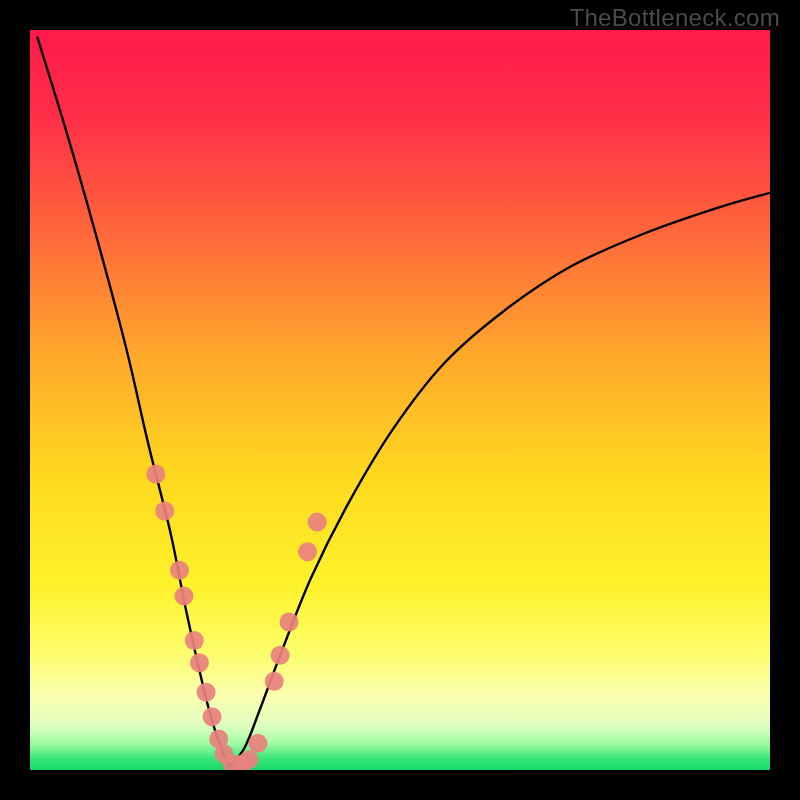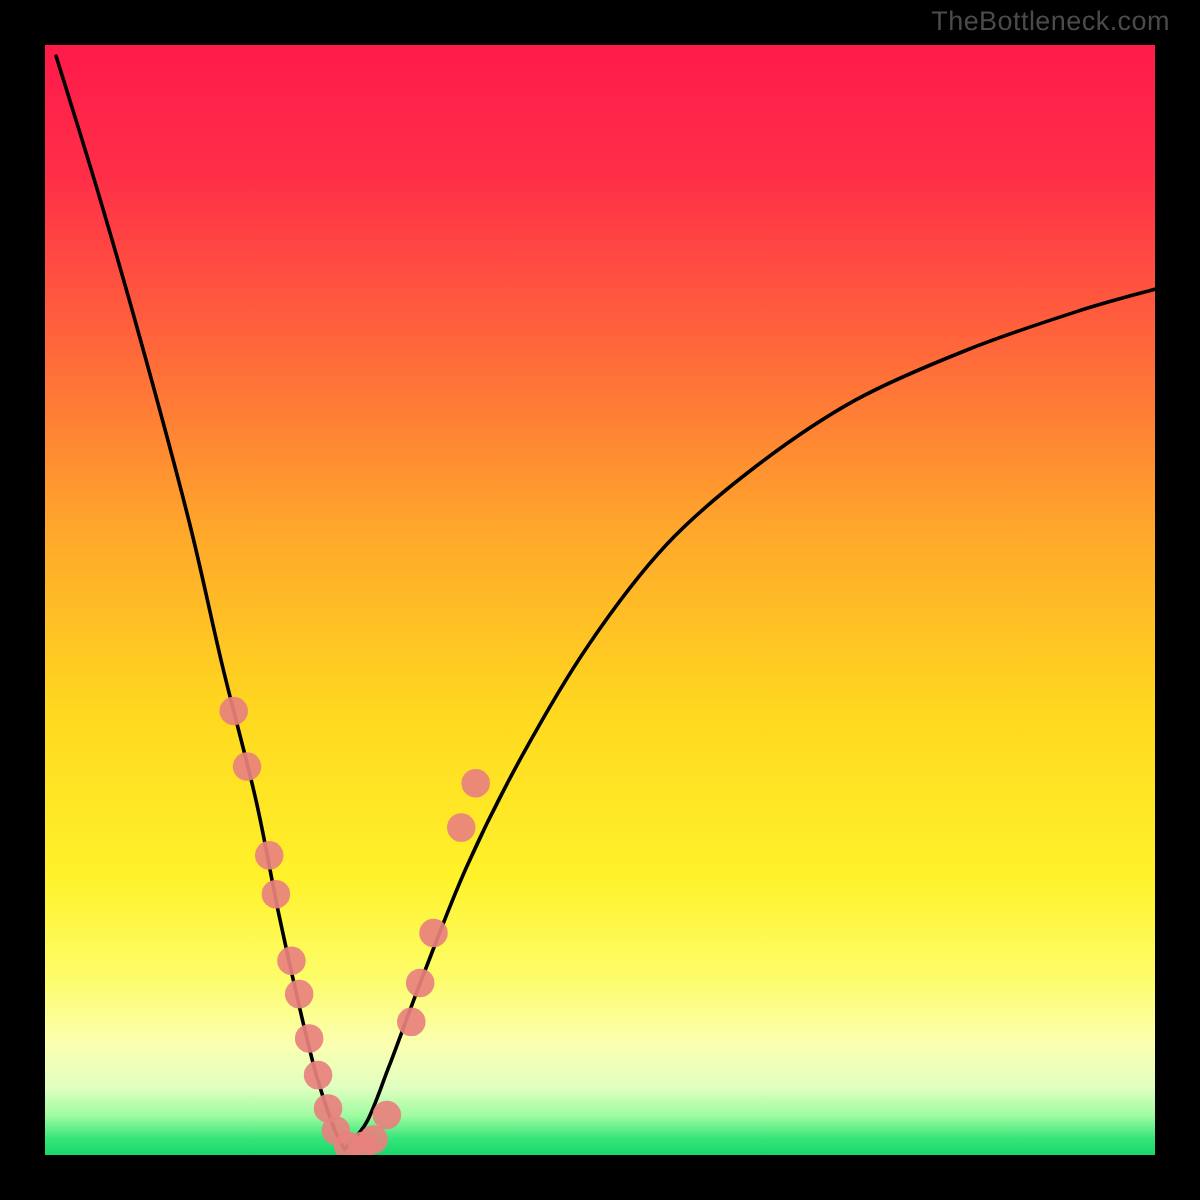--- a/index.html
+++ b/index.html
@@ -37,21 +37,21 @@
     left: 0;
     top: 0;
     width: 100%;
     height: 100%;
   }
   .watermark {
     position: absolute;
     top: 4px;
     right: 20px;
     color: #4b4b4b;
-    font-size: 18px;
+    font-size: 24px;
     font-weight: 500;
     letter-spacing: 0.3px;
     font-family: Arial, Helvetica, sans-serif;
   }
 </style>
 </head>
 <body>
 
 <div class="frame">
 

